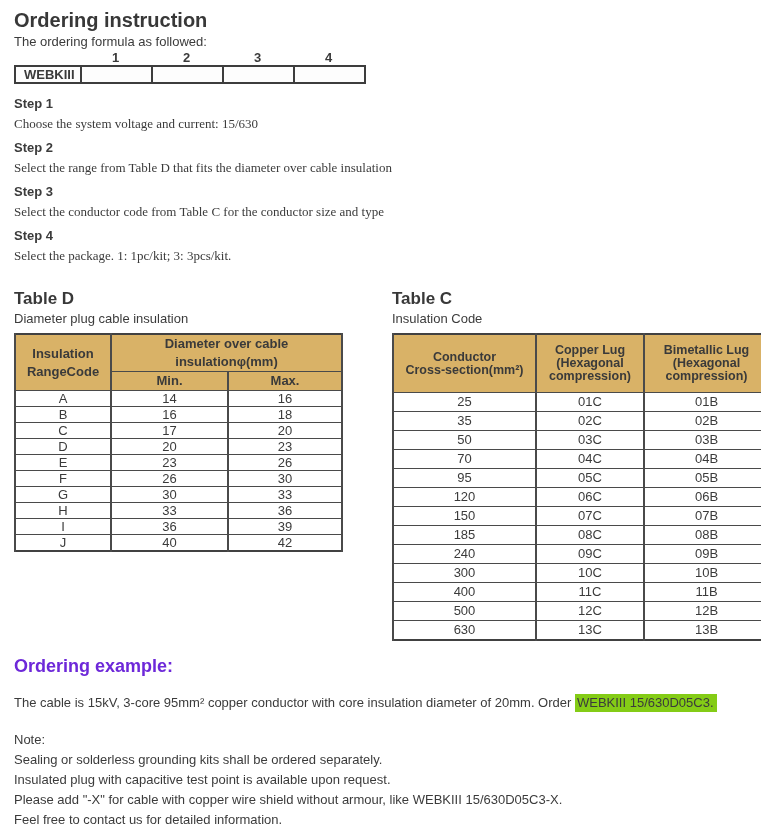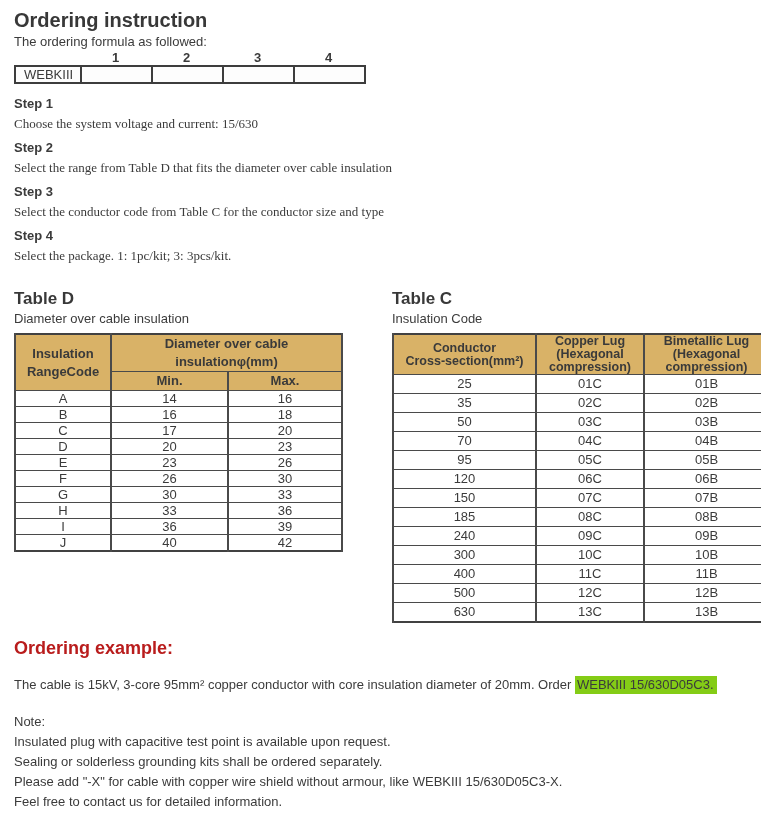--- a/index.html
+++ b/index.html
@@ -17,21 +17,21 @@
   .intro { margin: 2px 0 0; font-size: 13px; line-height: 15px; }
 
   
   .formula { margin-top: 1px; width: 350px; }
   .slot-nums { display: flex; height: 15px; font-size: 13px; font-weight: bold; }
   .slot-nums .pad { width: 66px; }
   .slot-nums .num { width: 71px; text-align: center; }
   table.formula-table { border-collapse: collapse; table-layout: fixed; width: 350px; }
   .formula-table td {
     border: 2px solid #3d3d3d;
-    height: 16px; font-size: 13px; font-weight: normal;
+    height: 16px; font-size: 13px; font-weight: bold;
     padding: 0 0 0 8px; background: #fdfdfd;
   }
 
   
   .steps { margin-top: 9px; font-size: 13px; }
   .step-label { margin: 3px 0 0; font-weight: bold; line-height: 21px; font-size: 13px; }
   .step-text { margin: 0; line-height: 20px; font-family: Liberation Serif, serif; }
 
   
   .tables-row { display: flex; margin-top: 22px; align-items: flex-start; }
@@ -51,27 +51,27 @@
 
   
   .table-d { width: 327px; table-layout: fixed; }
   .table-d col.c1 { width: 96px; } .table-d col.c2 { width: 117px; } .table-d col.c3 { width: 114px; }
   .table-d thead th { font-size: 13px; line-height: 18px; height: 19px; }
   .table-d td { height: 16px; font-size: 13px; line-height: 15px; }
 
   
   .table-c { width: 376px; table-layout: fixed; }
   .table-c col.c1 { width: 143px; } .table-c col.c2 { width: 108px; } .table-c col.c3 { width: 125px; }
-  .table-c thead th { font-size: 12.5px; line-height: 13px; padding: 0 0; height: 40px; }
+  .table-c thead th { font-size: 12.5px; line-height: 13px; padding: 9px 0; height: 40px; }
   .table-c td { height: 19px; font-size: 13px; line-height: 18px; text-align: center; }
   .hdr-line { display: block; }
 
   
   .example { margin-top: 14px; }
-  .example-title { margin: 0; font-size: 18px; line-height: 22px; font-weight: bold; color: #b91c1c; }
+  .example-title { margin: 0; font-size: 18px; line-height: 22px; font-weight: bold; color: #6d28d9; }
   .example-text { margin: 17px 0 0; font-size: 13px; line-height: 17px; }
   .highlight { background: #84cc16; padding: 1px 3px 2px 2px; }
 
   
   .note { margin-top: 19px; font-size: 13px; line-height: 20px; }
   .note p { margin: 0; }
 </style>
 </head>
 <body>
 
@@ -116,21 +116,21 @@
     <p class="step-label">Step 3</p>
     <p class="step-text">Select the conductor code from Table C for the conductor size and type</p>
     <p class="step-label">Step 4</p>
     <p class="step-text">Select the package. 1: 1pc/kit; 3: 3pcs/kit.</p>
   </div>
 
   <div class="tables-row">
 
     <div class="tcol tcol-d">
       <h2 class="table-heading">Table D</h2>
-      <p class="table-subtitle">Diameter over cable insulation</p>
+      <p class="table-subtitle">Diameter plug cable insulation</p>
       <table class="data table-d">
         <colgroup>
             <col class="c1">
             <col class="c2">
             <col class="c3">
           </colgroup>
         <thead>
           <tr>
             <th rowspan="2">
               <span class="hdr-line">Insulation</span>
@@ -297,19 +297,19 @@
 
   </div>
 
   <div class="example">
     <h2 class="example-title">Ordering example:</h2>
     <p class="example-text"><span>The cable is 15kV, 3-core 95mm² copper conductor with core insulation diameter of 20mm. Order </span><span class="highlight">WEBKIII 15/630D05C3.</span></p>
   </div>
 
   <div class="note">
     <p>Note:</p>
+    <p>Sealing or solderless grounding kits shall be ordered separately.</p>
     <p>Insulated plug with capacitive test point is available upon request.</p>
-    <p>Sealing or solderless grounding kits shall be ordered separately.</p>
     <p>Please add "-X" for cable with copper wire shield without armour,  like WEBKIII 15/630D05C3-X.</p>
     <p>Feel free to contact us for detailed information.</p>
   </div>
 
 </div>
 
 </body></html>

